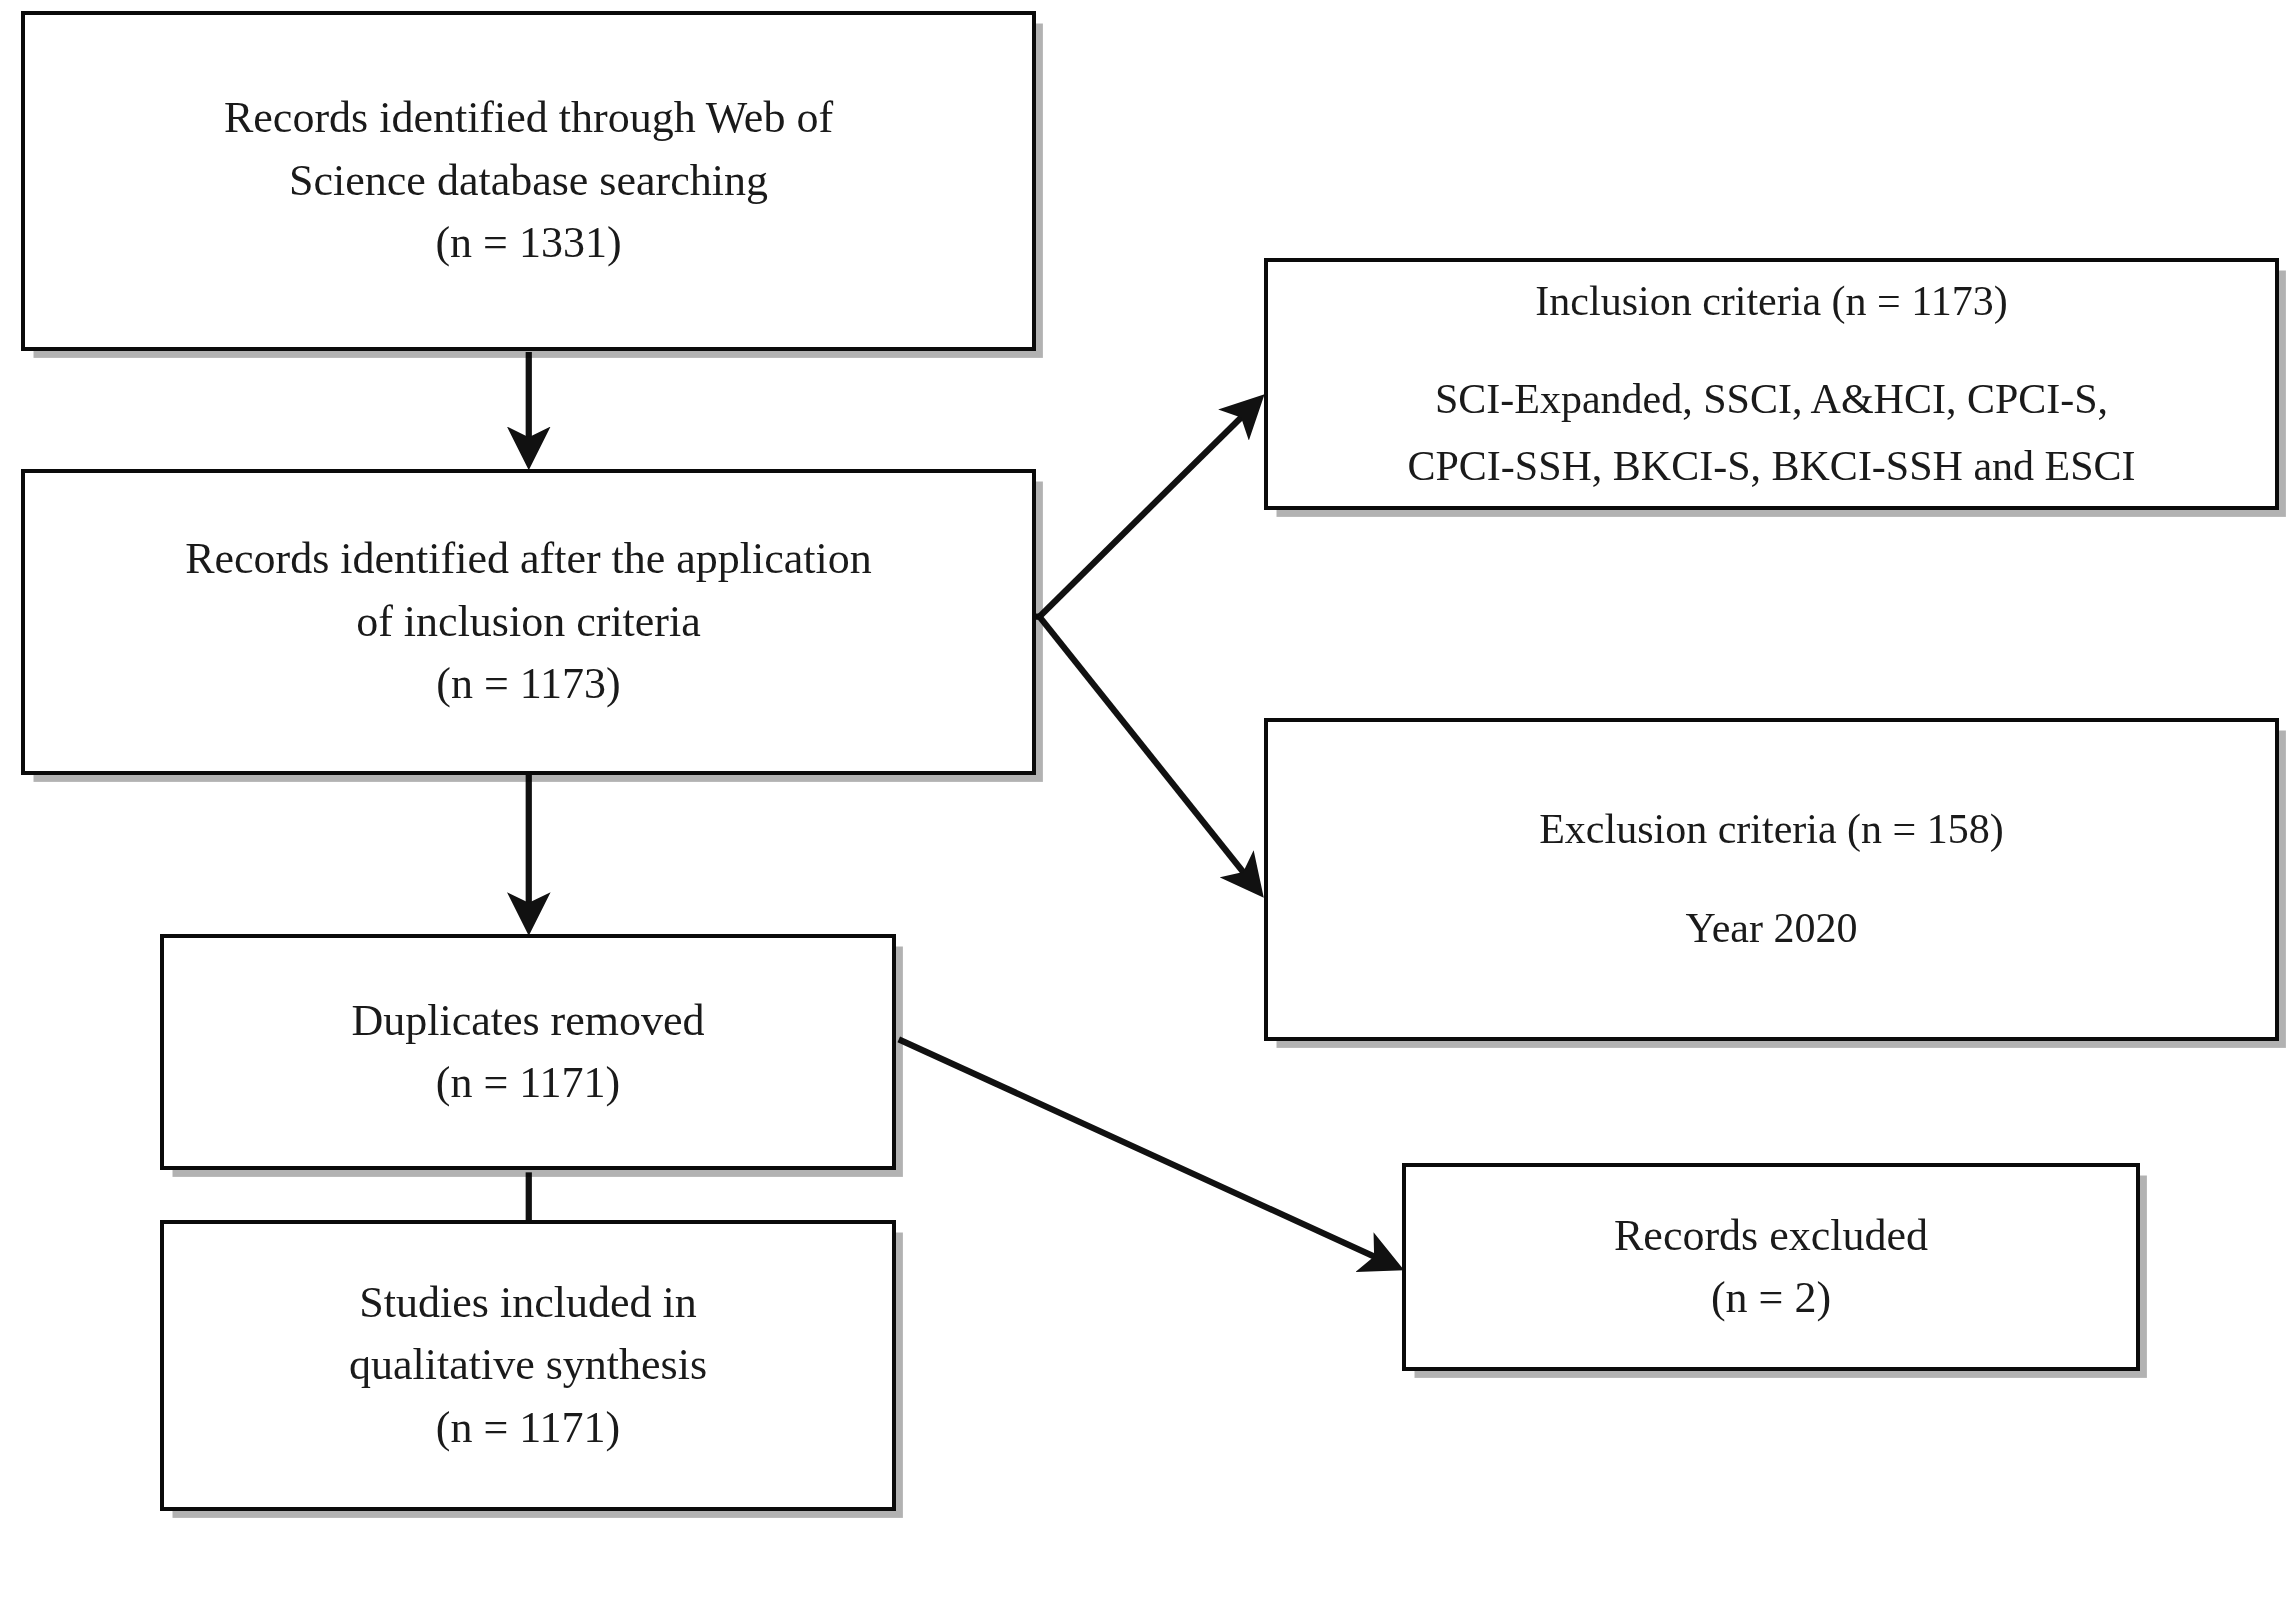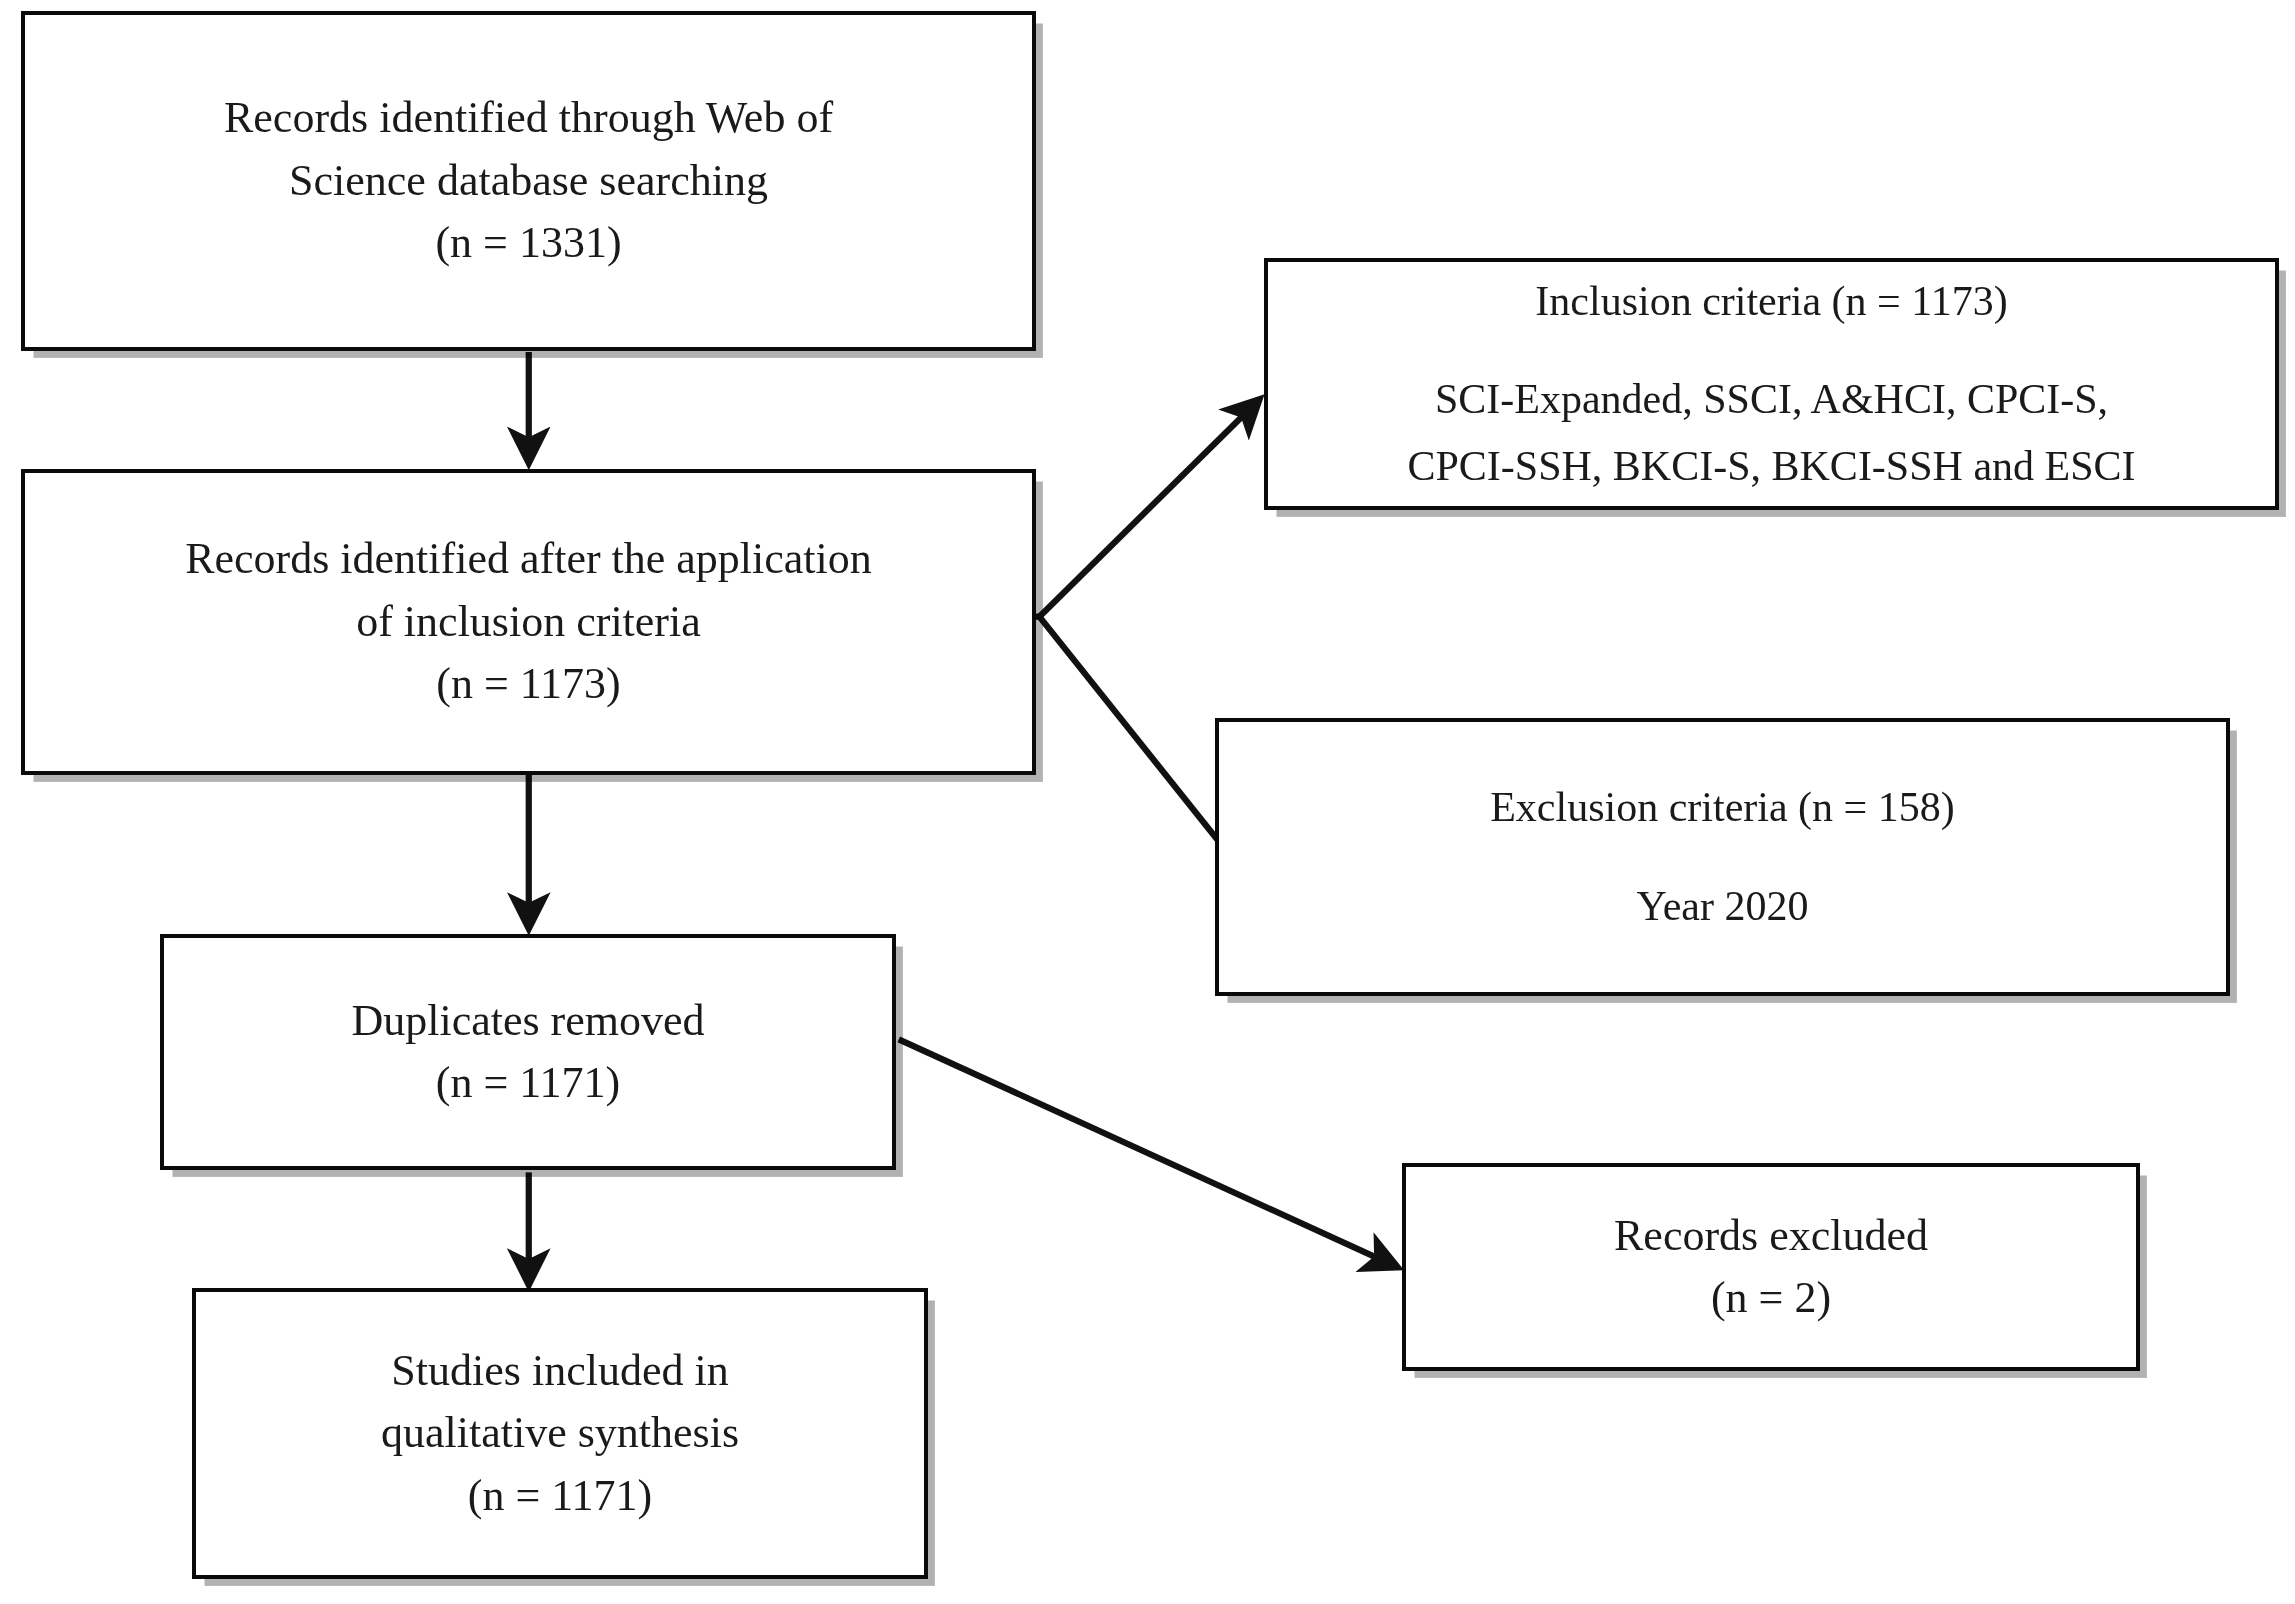--- a/index.html
+++ b/index.html
@@ -84,35 +84,35 @@
     <span class="line">of inclusion criteria</span>
     <span class="line">(n = 1173)</span>
   </div>
 
   <div class="node fs-med gap-lg" style="left:1264px; top:258px; width:1015px; height:252px;">
     <span class="line">Inclusion criteria (n = 1173)</span>
     <span class="line">SCI-Expanded, SSCI, A&amp;HCI, CPCI-S,</span>
     <span class="line" style="margin-top:7px;">CPCI-SSH, BKCI-S, BKCI-SSH and ESCI</span>
   </div>
 
-  <div class="node fs-med gap-lg" style="left:1215px; top:718px; width:1015px; height:278px;">
+  <div class="node fs-med gap-lg" style="left:1264px; top:718px; width:1015px; height:323px;">
     <span class="line">Exclusion criteria (n = 158)</span>
     <span class="line">Year 2020</span>
   </div>
 
   <div class="node fs-big" style="left:160px; top:934px; width:736px; height:236px;">
     <span class="line">Duplicates removed</span>
     <span class="line">(n = 1171)</span>
   </div>
 
   <div class="node fs-big" style="left:1402px; top:1163px; width:738px; height:208px;">
     <span class="line">Records excluded</span>
     <span class="line">(n = 2)</span>
   </div>
 
-  <div class="node fs-big" style="left:160px; top:1288px; width:736px; height:291px;margin-left:32px;">
+  <div class="node fs-big" style="left:160px; top:1220px; width:736px; height:291px;">
     <span class="line">Studies included in</span>
     <span class="line">qualitative synthesis</span>
     <span class="line">(n = 1171)</span>
   </div>
 
 </div>
 
 
 </body></html>

